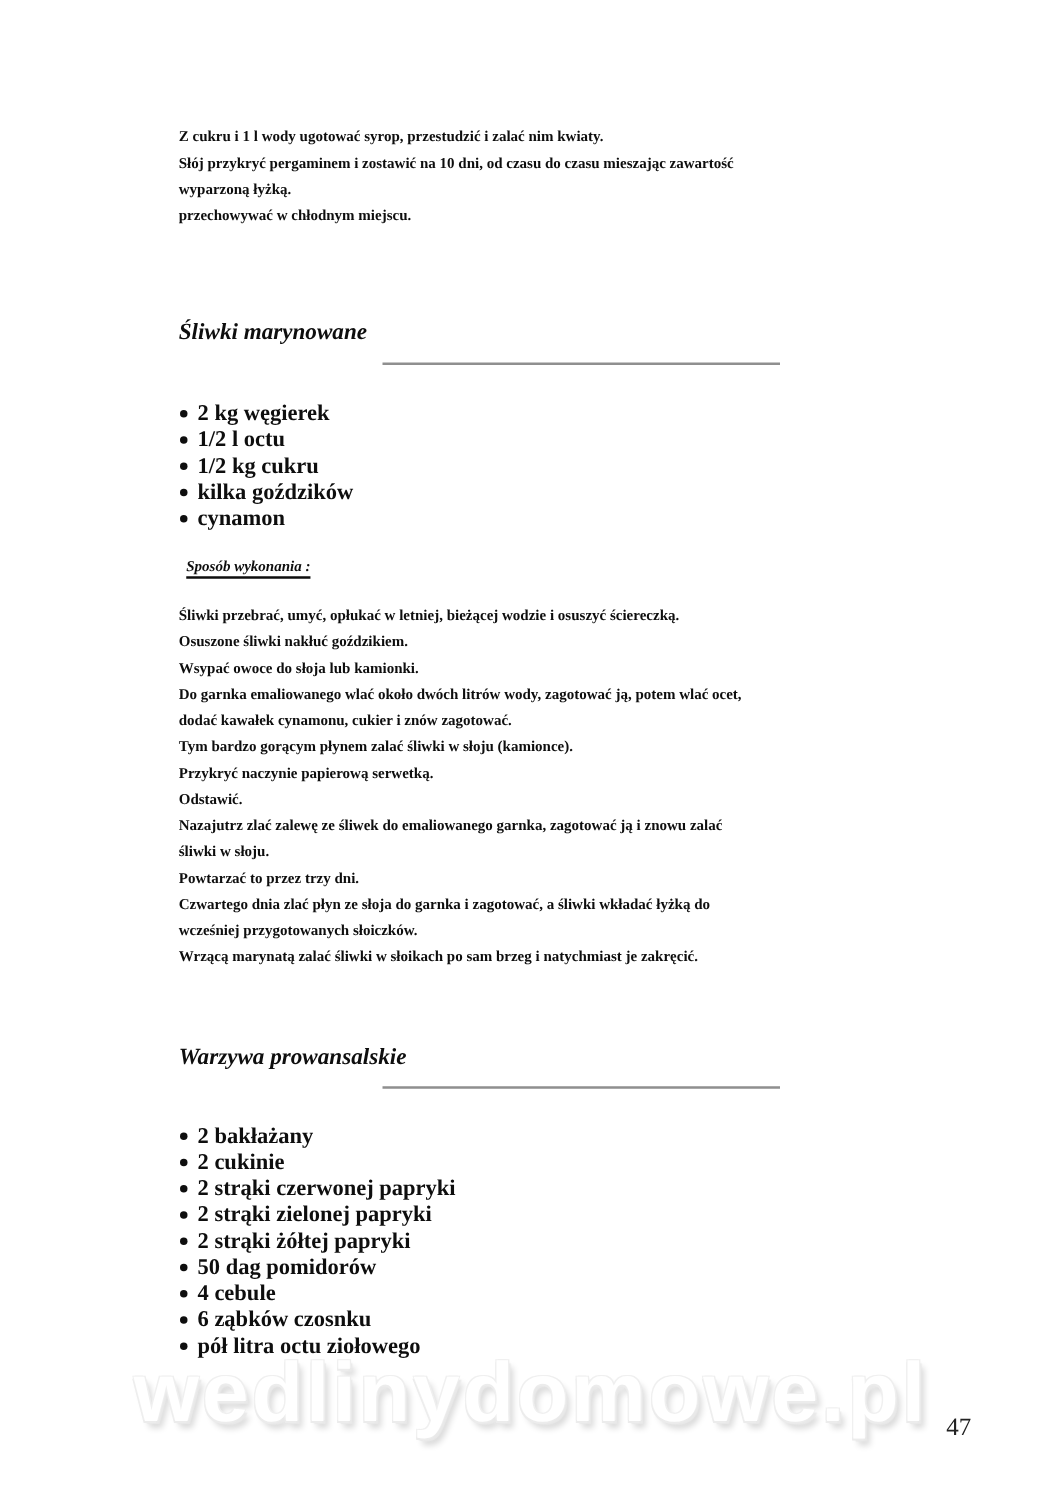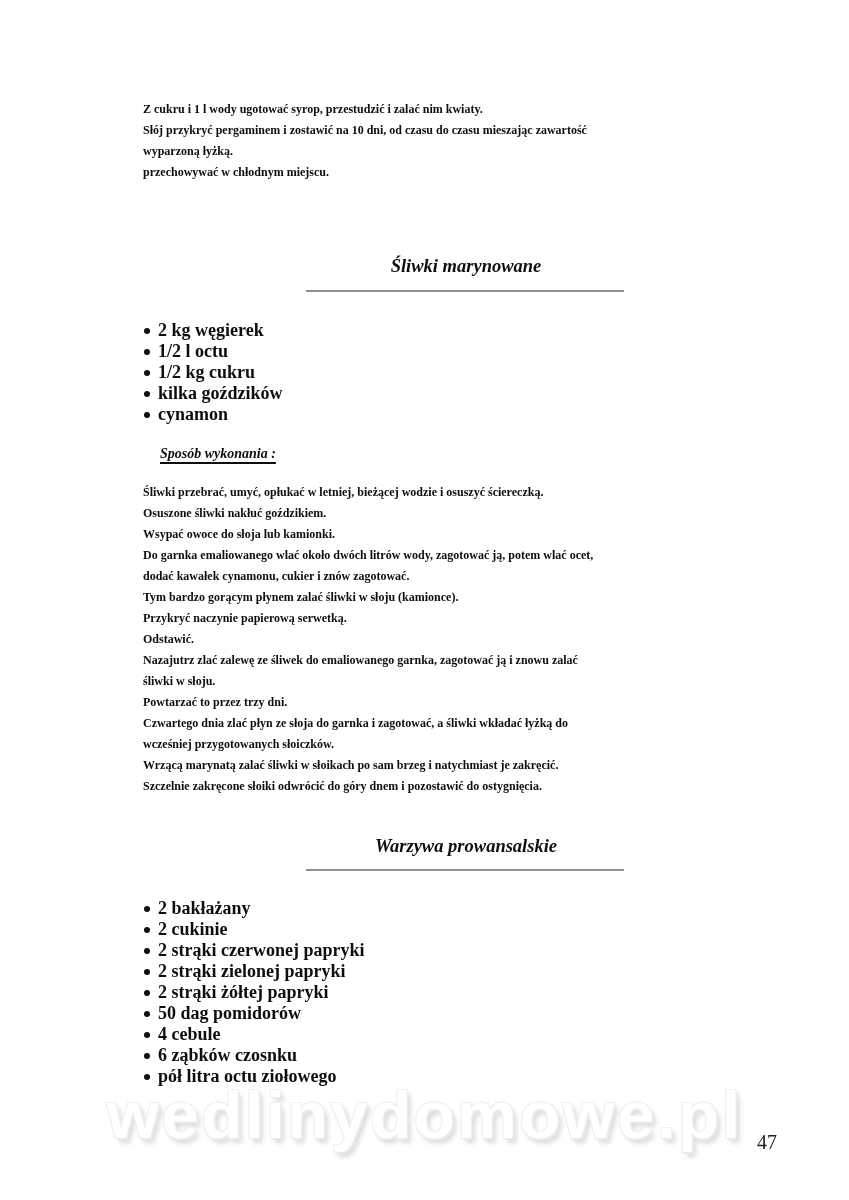--- a/index.html
+++ b/index.html
@@ -3,29 +3,29 @@
 <meta charset="utf-8">
 <style>
   html,body{margin:0;padding:0;background:#ffffff;}
   .page{
     position:relative;width:849px;height:1200px;background:#ffffff;
     font-family:"Liberation Serif","DejaVu Serif",serif;color:#0e0e0e;
     overflow:hidden;
   }
   .para{position:absolute;left:143px;font-size:12px;font-weight:bold;line-height:21px;}
   .ln{white-space:nowrap;}
-  .center-col{position:absolute;left:143px;width:646px;text-align:center;}
+  .center-col{position:absolute;left:143px;width:646px;}
   .recipe-title{font-size:18.5px;font-weight:bold;font-style:italic;white-space:nowrap;}
   .rule{position:absolute;left:306px;width:318px;height:2px;background:#8f8f8f;}
   .list{position:absolute;left:144px;}
   .item{display:flex;align-items:flex-start;height:21px;}
   .dot{flex:0 0 auto;width:6px;height:6px;border-radius:50%;background:#0e0e0e;margin:8px 8px 0 0;}
   .itxt{font-size:18px;font-weight:bold;line-height:21px;white-space:nowrap;}
   .method-heading{
-    position:absolute;left:160px;font-size:14px;font-weight:bold;font-style:italic;
+    position:absolute;left:149px;font-size:12px;font-weight:bold;font-style:italic;
     text-decoration:underline;text-decoration-thickness:2px;text-underline-offset:4px;
     white-space:nowrap;line-height:21px;
   }
   .watermark{
     position:absolute;left:107px;top:1081px;z-index:1;
     font-family:"Liberation Sans","DejaVu Sans",sans-serif;
     font-weight:bold;font-size:67px;line-height:1;letter-spacing:2.5px;
     color:#ffffff;white-space:nowrap;
     text-shadow:-1px -1px 0 #f0f0f0, 1px -1px 0 #efefef, -1px 1px 0 #ececec,
                 2px 2px 1px #e9e9e9, 4px 5px 5px #d9d9d9;
@@ -85,21 +85,20 @@
     <div class="ln">dodać kawałek cynamonu, cukier i znów zagotować.</div>
     <div class="ln">Tym bardzo gorącym płynem zalać śliwki w słoju (kamionce).</div>
     <div class="ln">Przykryć naczynie papierową serwetką.</div>
     <div class="ln">Odstawić.</div>
     <div class="ln">Nazajutrz zlać zalewę ze śliwek do emaliowanego garnka, zagotować ją i znowu zalać</div>
     <div class="ln">śliwki w słoju.</div>
     <div class="ln">Powtarzać to przez trzy dni.</div>
     <div class="ln">Czwartego dnia zlać płyn ze słoja do garnka i zagotować, a śliwki wkładać łyżką do</div>
     <div class="ln">wcześniej przygotowanych słoiczków.</div>
     <div class="ln">Wrzącą marynatą zalać śliwki w słoikach po sam brzeg i natychmiast je zakręcić.</div>
-    <div class="ln">Szczelnie zakręcone słoiki odwrócić do góry dnem i pozostawić do ostygnięcia.</div>
   </div>
 
   <div class="center-col" style="top:836px">
     <div class="recipe-title">Warzywa prowansalskie</div>
   </div>
   <div class="rule" style="top:869px"></div>
 
   <div class="list" style="top:898px">
     <div class="item">
         <span class="dot"></span>

